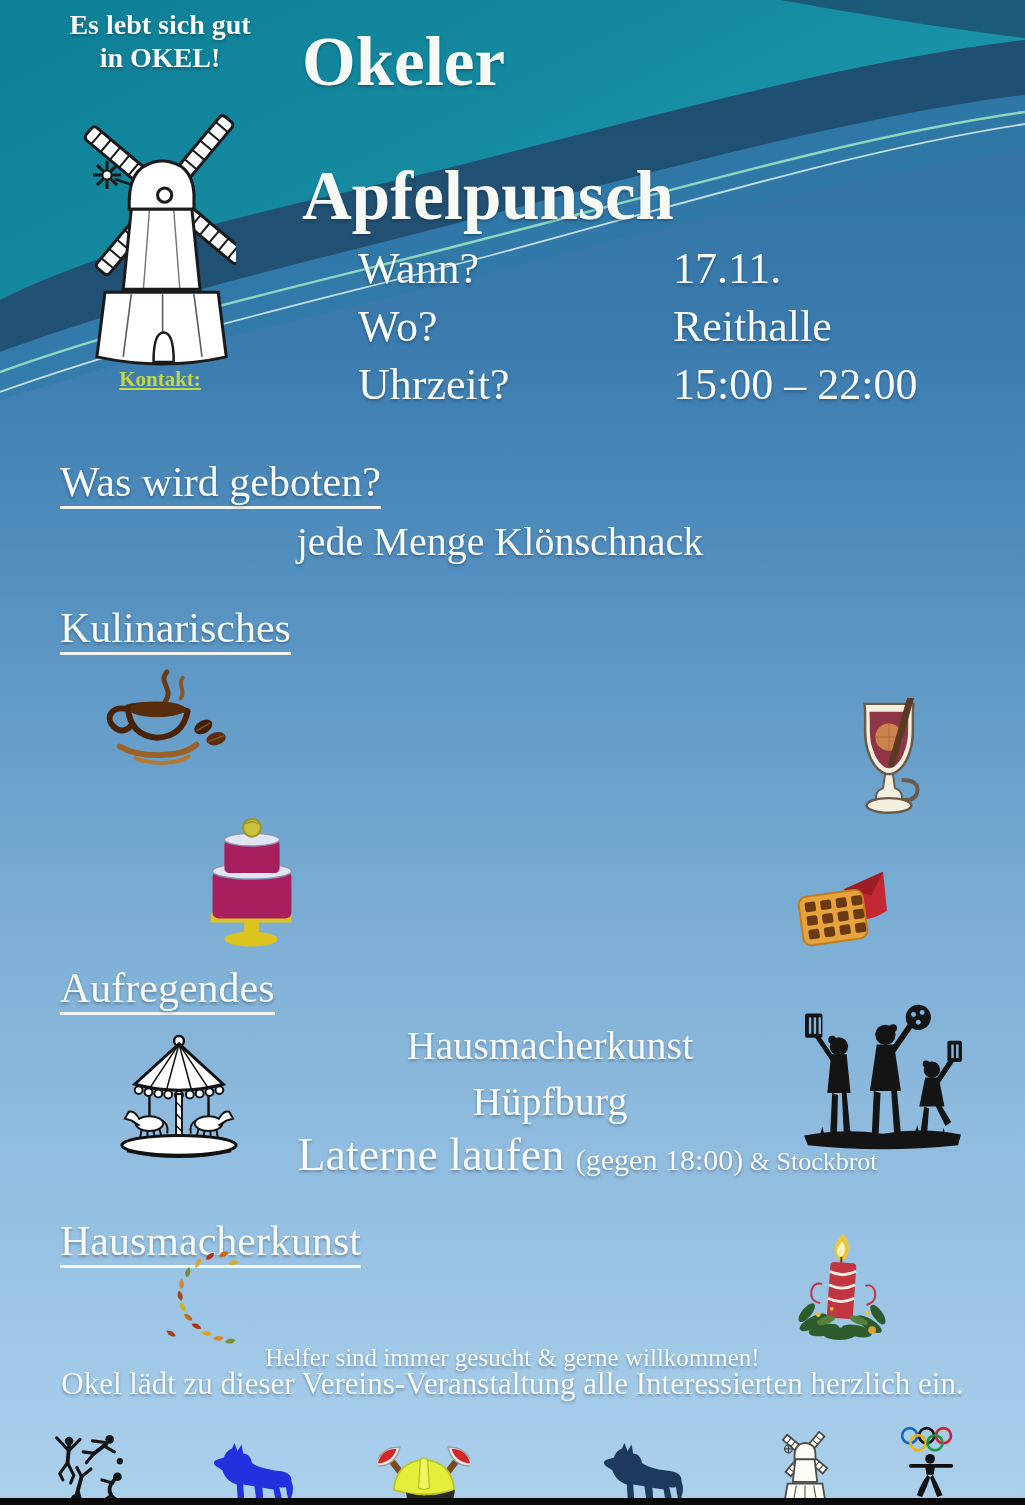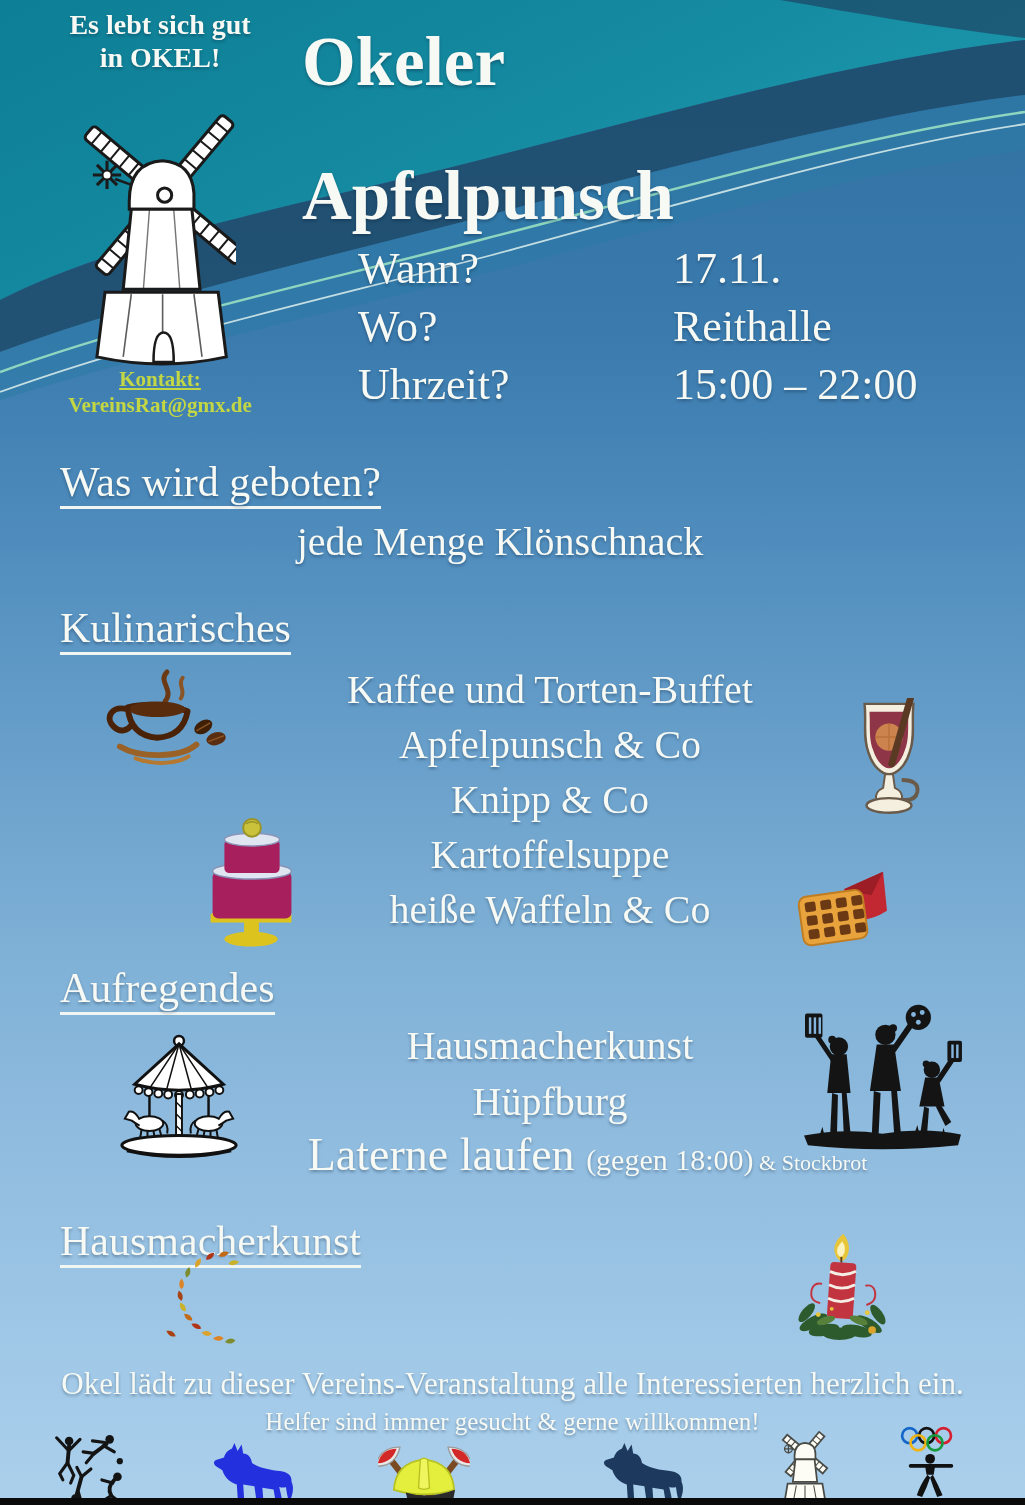--- a/index.html
+++ b/index.html
@@ -22,24 +22,24 @@
   .details{left:358px;top:240px;font-size:44px;line-height:58px;}
   .drow .dl{display:inline-block;width:315px;}
   .sec-heading{left:60px;font-size:42px;}
   .sec-heading .u{border-bottom:3px solid #f2f6f2;display:inline-block;}
   .center-item{text-align:center;}
   .offer-item{left:100px;top:518px;width:800px;font-size:40px;}
   .culinary-items{left:190px;top:662px;width:720px;font-size:40px;line-height:55px;}
   .exciting-items{left:190px;top:1018px;width:720px;font-size:40px;line-height:56px;}
   .lantern-line{left:150px;top:1128px;width:875px;font-size:46px;}
   .lantern-line .note{font-size:30px;}
-  .lantern-line .suffix{font-size:22px;}
+  .lantern-line .suffix{font-size:26px;}
   .crafts-item{left:170px;top:1260px;width:660px;font-size:42px;}
   .footer-invite{left:0;top:1366px;width:1025px;text-align:center;font-size:31px;}
-  .footer-helpers{left:0;top:1408px;width:1025px;text-align:center;font-size:25px;}
+  .footer-helpers{left:0;top:1344px;width:1025px;text-align:center;font-size:25px;}
   .bstrip{position:absolute;left:0;bottom:0;width:100%;height:7px;background:#0a0a0a;}
   .icon{position:absolute;}
   svg{display:block;}
 </style>
 </head>
 <body>
 
 <div class="poster">
 
   <svg class="hdr" viewBox="0 0 1025 445" preserveAspectRatio="none">
@@ -89,21 +89,20 @@
       <path d="M62,126 L122,126 L130,205 L54,205 Z" fill="#fff" stroke="#1a1a1a" stroke-width="3"></path>
       <path d="M80,126 L74,205 M104,126 L110,205" stroke="#1a1a1a" stroke-width="1.4" opacity="0.6"></path>
       <path d="M36,208 L148,208 L156,272 Q93,286 28,272 Z" fill="#fff" stroke="#1a1a1a" stroke-width="3"></path>
       <path d="M62,210 L54,272 M93,210 L93,279 M124,210 L132,272" stroke="#1a1a1a" stroke-width="1.6" opacity="0.7"></path>
       <path d="M84,277 Q84,248 94,248 Q104,248 104,277 Z" fill="#fff" stroke="#1a1a1a" stroke-width="2.5"></path>
     </svg>
   </div>
 
   <div class="abs kontakt">
     <div class="kl">Kontakt:</div>
-    <div class="ke">VereinsRat@gmx.de</div>
   </div>
 
   <h1 class="abs title-line t1 shadow">Okeler</h1>
   <h1 class="abs title-line t2 shadow">Apfelpunsch</h1>
 
   <div class="abs details shadow">
     <div class="drow">
       <span class="dl">Wann?</span><span class="dv">17.11.</span>
     </div>
     <div class="drow">
@@ -114,27 +113,20 @@
     </div>
   </div>
 
   <div class="abs sec-heading shadow" style="top:458px;">
     <span class="u">Was wird geboten?</span>
   </div>
   <div class="abs offer-item center-item shadow">jede Menge Klönschnack</div>
 
   <div class="abs sec-heading shadow" style="top:604px;">
     <span class="u">Kulinarisches</span>
-  </div>
-  <div class="abs culinary-items center-item shadow">
-    <div>Kaffee und Torten-Buffet</div>
-    <div>Apfelpunsch &amp; Co</div>
-    <div>Knipp &amp; Co</div>
-    <div>Kartoffelsuppe</div>
-    <div>heiße Waffeln &amp; Co</div>
   </div>
 
   <div class="icon" style="left:92px;top:668px;">
     <svg viewBox="0 0 150 110" width="148" height="108">
       <path d="M76,4 C66,14 84,22 74,34" stroke="#6b3a14" stroke-width="5" fill="none" stroke-linecap="round"></path>
       <path d="M92,10 C86,17 96,23 90,31" stroke="#8a5424" stroke-width="4" fill="none" stroke-linecap="round"></path>
       <path d="M36,40 C38,62 50,70 66,71 C84,70 94,60 97,44 C78,36 52,36 36,40 Z" fill="none" stroke="#4a2208" stroke-width="6" stroke-linejoin="round"></path>
       <ellipse cx="66" cy="42" rx="29" ry="8" fill="#5a2c0e"></ellipse>
       <path d="M36,42 C20,38 12,50 22,60 C28,66 36,64 40,58" fill="none" stroke="#4a2208" stroke-width="6" stroke-linecap="round"></path>
       <path d="M28,80 C48,92 90,92 106,78" fill="none" stroke="#9a6226" stroke-width="6" stroke-linecap="round"></path>

